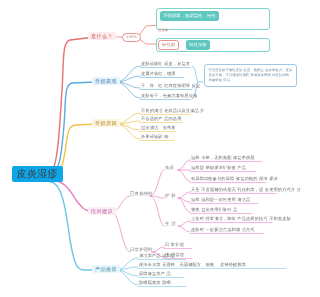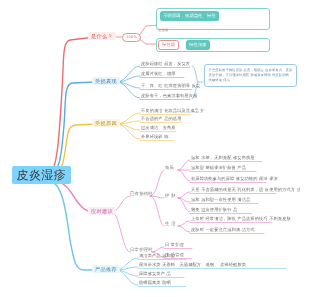--- a/index.html
+++ b/index.html
@@ -12,22 +12,22 @@
     position:relative;
   }
   #canvas{position:absolute;left:0;top:0;width:300px;height:297px;}
   svg.links{position:absolute;left:0;top:0;width:300px;height:297px;pointer-events:none;}
 
   .node{position:absolute;white-space:nowrap;line-height:1;}
 
   
   .root{
     left:12px;top:166px;
-    background:#7dd3fc;color:#3a3a3a;
-    font-size:12px;padding:3.2px 4.5px;border-radius:2px;
+    background:#0ea5e9;color:#3a3a3a;
+    font-size:10px;padding:3.2px 4.5px;border-radius:2px;
     letter-spacing:.4px;
   }
 
   
   .b1{
     font-size:5.2px;color:#555;padding:1.6px 3px;border-radius:2px;
     letter-spacing:.3px;
   }
   .b1.red{background:#fdecec;color:#c8544f;}
   .b1.blue{background:#e8f3fb;color:#3f7fae;}

